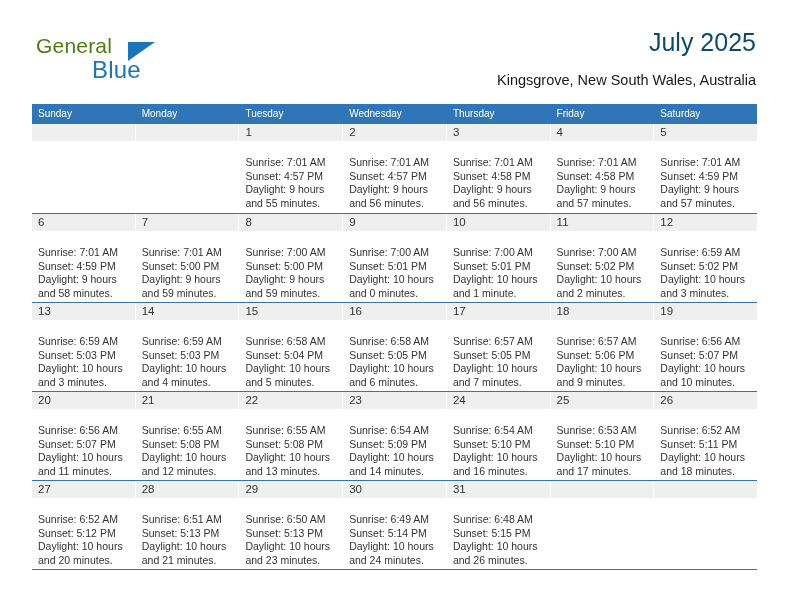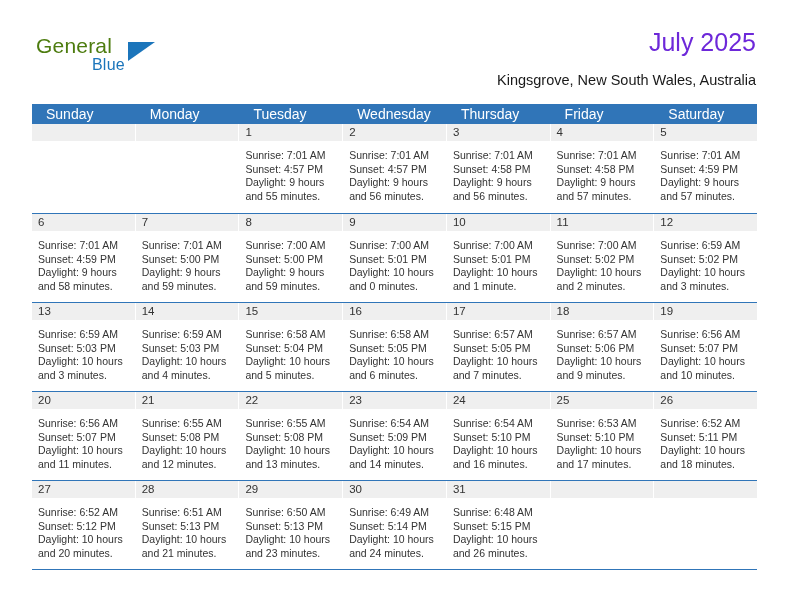--- a/index.html
+++ b/index.html
@@ -50,31 +50,31 @@
     top: 10px;
     width: 0;
     height: 0;
     border-left: 27px solid #1b75bb;
     border-bottom: 19px solid transparent;
   }
   .logo-blue {
     position: absolute;
     left: 60px;
     top: 24px;
-    font-size: 16px;
+    font-size: 24px;
     letter-spacing: .2px;
     color: #1b75bb;
   }
 
   .title {
     position: absolute;
     right: 0;
     top: 0;
     font-size: 25px;
-    color: #6d28d9;
+    color: #0c4a6e;
     text-align: right;
     white-space: nowrap;
   }
   .subtitle {
     position: absolute;
     right: 0;
     top: 44px;
     font-size: 14.5px;
     color: #1a1a1a;
     text-align: center;
@@ -89,23 +89,23 @@
     width: 725px;
   }
   .weekdays {
     display: flex;
     background: #3075b8;
     height: 20px;
   }
   .weekday {
     flex: 1 1 0;
     color: #ffffff;
-    font-size: 14px;
+    font-size: 10px;
     line-height: 20px;
-    padding-left: 14px;
+    padding-left: 6px;
     box-sizing: border-box;
     white-space: nowrap;
   }
   .weekday + .weekday {
     border-left: 1px solid #3075b8;
   }
 
   .week {
     display: flex;
     border-top: 1.5px solid #3075b8;
@@ -130,21 +130,21 @@
     font-size: 11.5px;
     color: #333333;
     line-height: 17px;
     padding-left: 6px;
     box-sizing: border-box;
   }
   .day.empty .daynum {
     background: #efefef;
   }
   .info {
-    padding: 8px 6px 0 6px;
+    padding: 15px 6px 0 6px;
     font-size: 10.5px;
     line-height: 13.6px;
     color: #333333;
   }
   .info div {
     white-space: nowrap;
   }
   .calendar-bottom {
     border-top: 1.5px solid #3075b8;
     height: 0;

